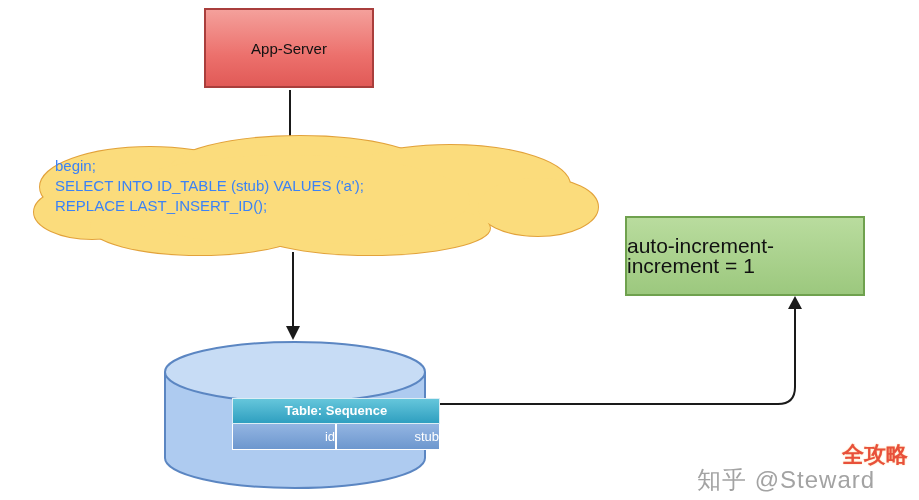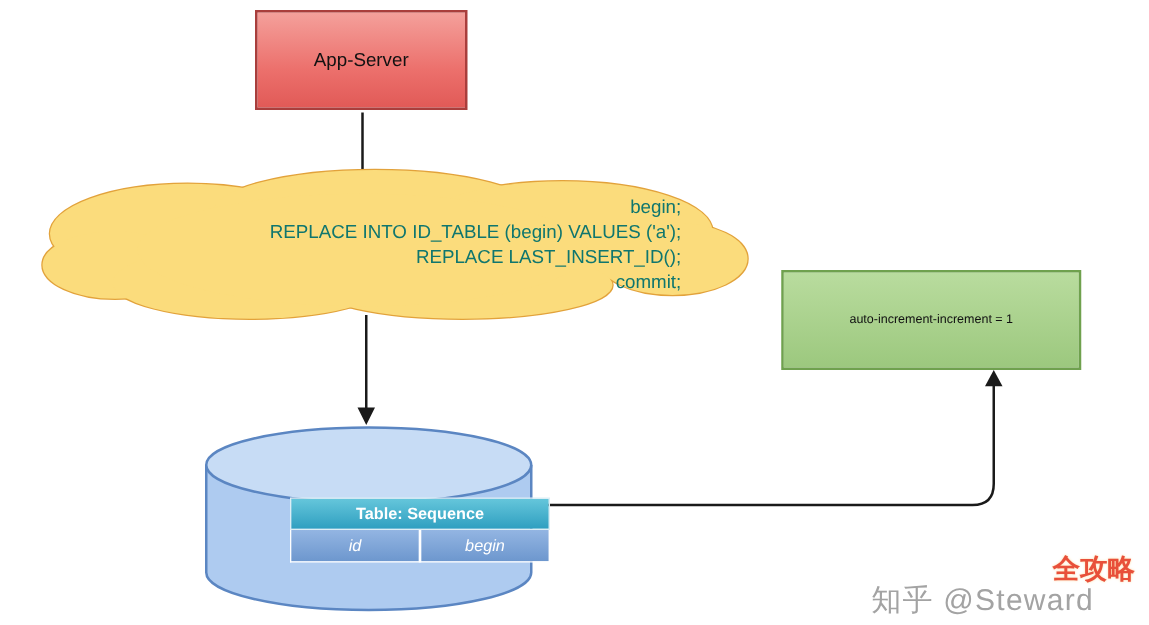--- a/index.html
+++ b/index.html
@@ -12,44 +12,44 @@
   .app-server {
     position:absolute; left:204px; top:8px; width:170px; height:80px;
     background:linear-gradient(180deg,#f4a09b 0%, #ec706c 60%, #e15a57 100%);
     border:2px solid #a93e3c; box-sizing:border-box;
     display:flex; align-items:center; justify-content:center;
     font-size:15px; color:#111; z-index:2;
   }
 
   .cloud-text {
     position:absolute; left:55px; top:156px; width:490px;
-    text-align:right; font-size:15px; line-height:20px; color:#0f766e; z-index:2;
+    text-align:left; font-size:15px; line-height:20px; color:#3b82f6; z-index:2;
   }
 
   .config-box {
     position:absolute; left:625px; top:216px; width:240px; height:80px;
     background:linear-gradient(180deg,#b9dc9e 0%, #9cc87e 100%);
     border:2px solid #6fa14e; box-sizing:border-box;
     display:flex; flex-direction:column; align-items:center; justify-content:center;
-    font-size:10px; line-height:20px; color:#111; z-index:2;
+    font-size:21px; line-height:20px; color:#111; z-index:2;
   }
 
   .seq-table {
     position:absolute; left:188px; top:398px; width:208px;
     font-size:13px; z-index:2;padding-left:44px;
   }
   .t-header {
     height:24px; line-height:24px; text-align:center; color:#fff; font-weight:bold;
     background:linear-gradient(180deg,#65c6db 0%, #2f9fc0 100%);
     border:1px solid #dceef5;
   }
   .t-row { display:flex; }
   .t-cell {
-    flex:1; height:26px; line-height:26px; text-align:center;
-    border:1px solid #ffffff; border-top:none; box-sizing:border-box;font-style:italic;
+    flex:1; height:26px; line-height:26px; text-align:right;
+    border:1px solid #ffffff; border-top:none; box-sizing:border-box;
   }
   .t-cols .t-cell { background:linear-gradient(180deg,#93b5e2 0%, #6d97ce 100%); color:#fff; }
   .t-data .t-cell { background:#dbe4f1; color:#111; }
 
   .watermark {
     position:absolute; left:697px; top:444px; font-size:24px;
     color:#a3a3a3; z-index:3; letter-spacing:1px;margin-top:20px;
   }
   .badge {
     position:absolute; left:842px; top:440px; font-size:22px; font-weight:bold;
@@ -97,33 +97,32 @@
     <path d="M425,404 L778,404 Q795,404 795,387 L795,307" fill="none" stroke="#1a1a1a" stroke-width="2"></path>
     <polygon points="788,309 802,309 795,296" fill="#1a1a1a"></polygon>
   </svg>
 
   <div class="app-server">
     <span>App-Server</span>
   </div>
 
   <div class="cloud-text">
     <div>begin;</div>
-    <div>REPLACE INTO ID_TABLE (begin) VALUES ('a');</div>
+    <div>SELECT INTO ID_TABLE (stub) VALUES ('a');</div>
     <div>REPLACE LAST_INSERT_ID();</div>
-    <div>commit;</div>
   </div>
 
   <div class="config-box">
     <div>auto-increment-increment = 1</div>
   </div>
 
   <div class="seq-table">
     <div class="t-header">Table: Sequence</div>
     <div class="t-row t-cols">
       <div class="t-cell">id</div>
-      <div class="t-cell">begin</div>
+      <div class="t-cell">stub</div>
     </div>
   </div>
 
   <div class="watermark">知乎 @Steward</div>
   <div class="badge">全攻略</div>
 
 </div>
 
 </body></html>

